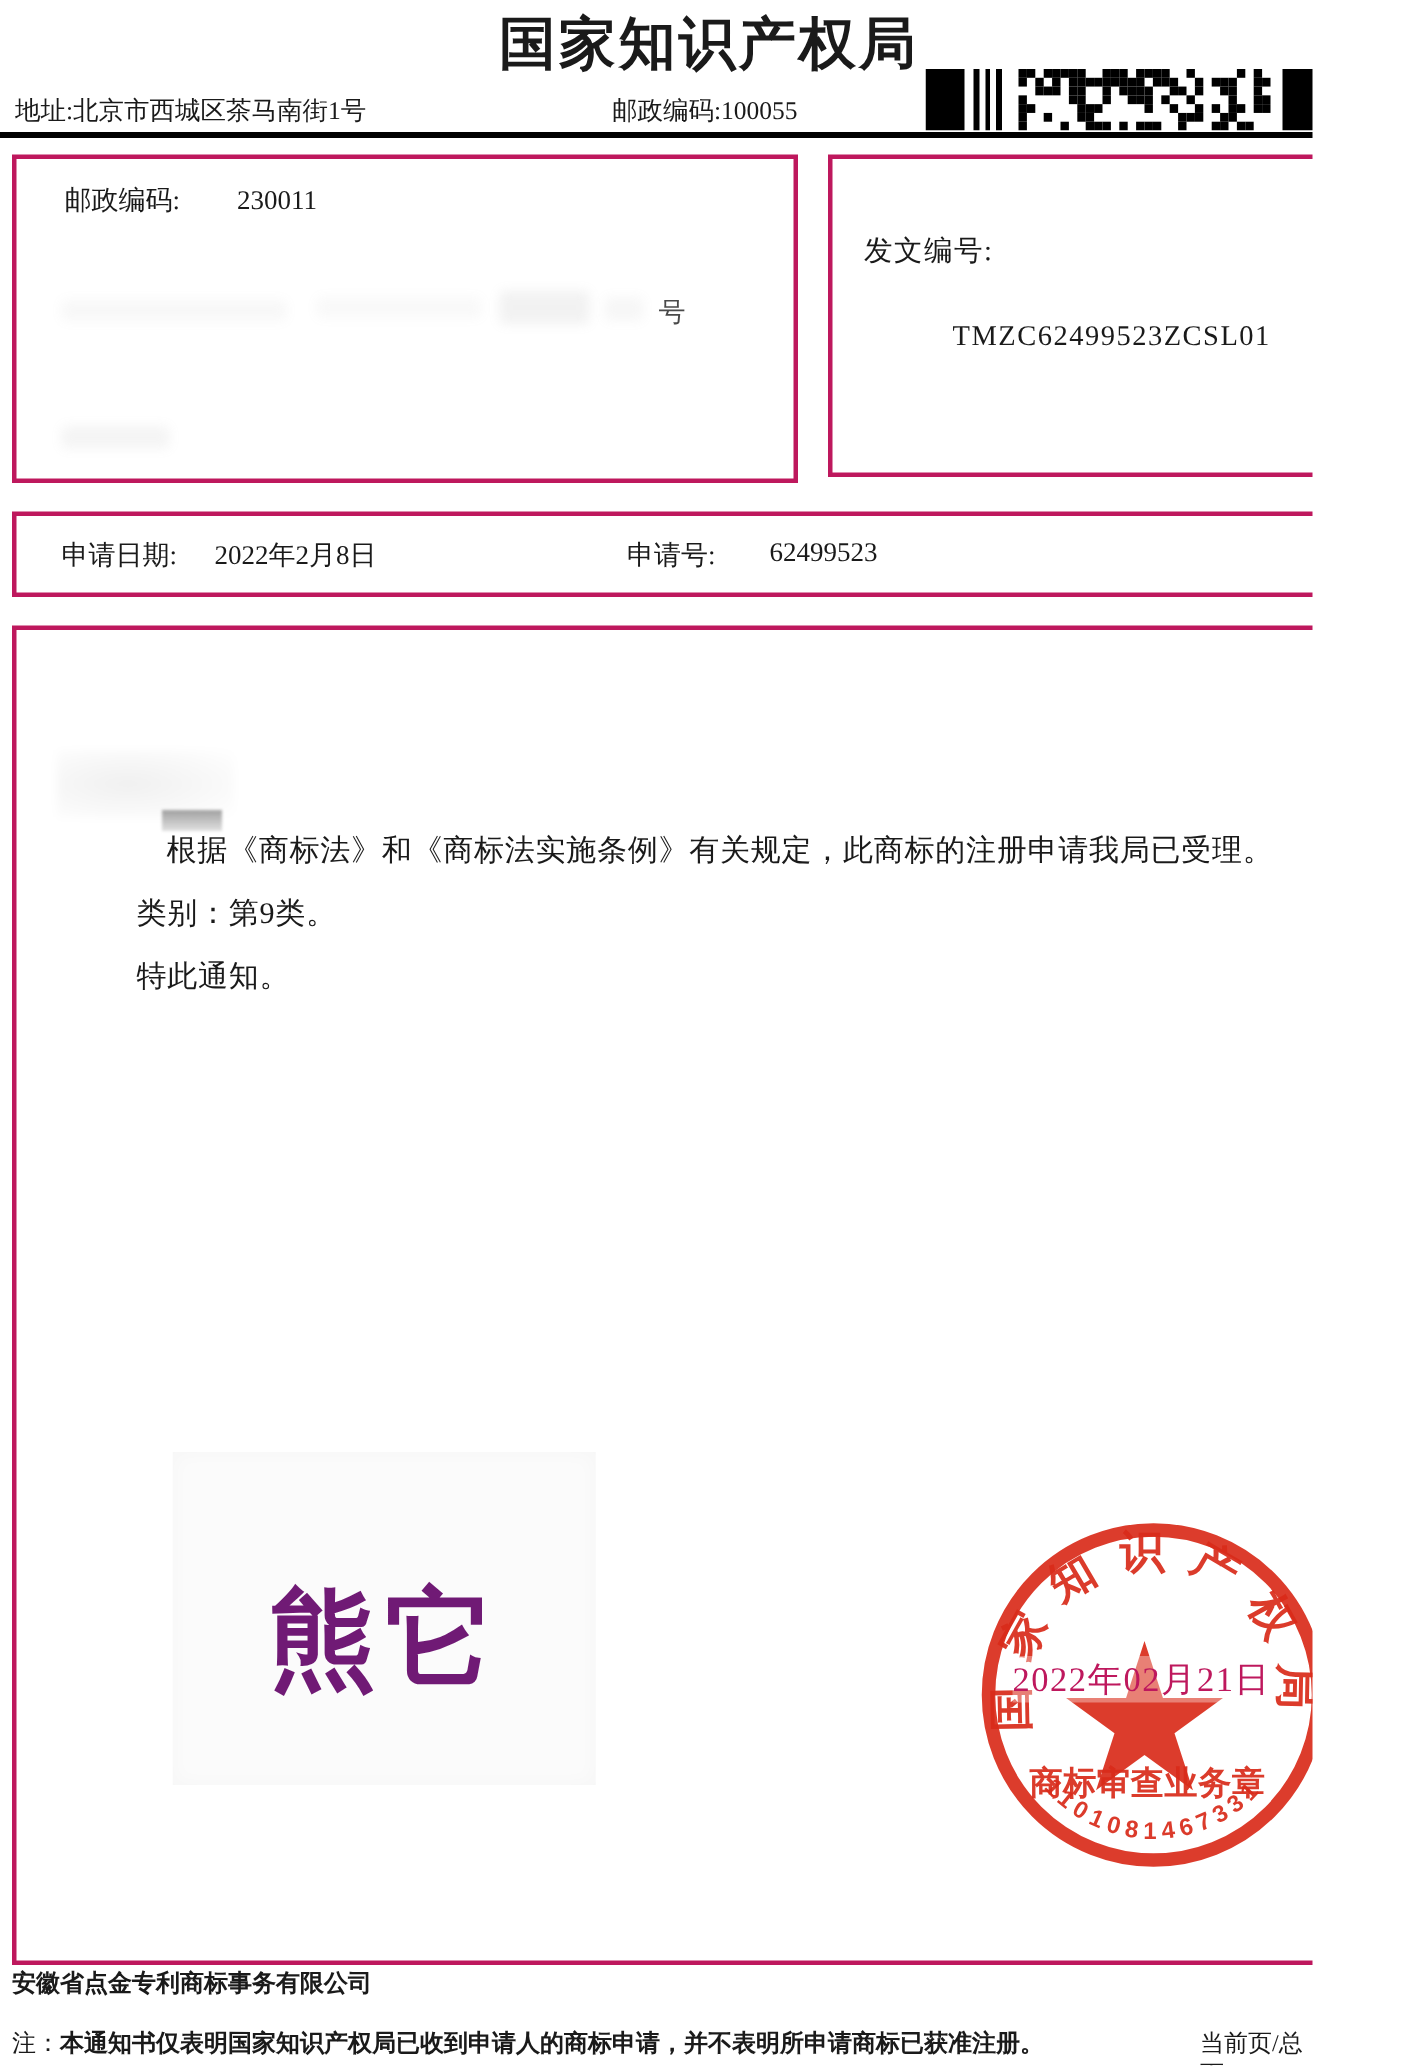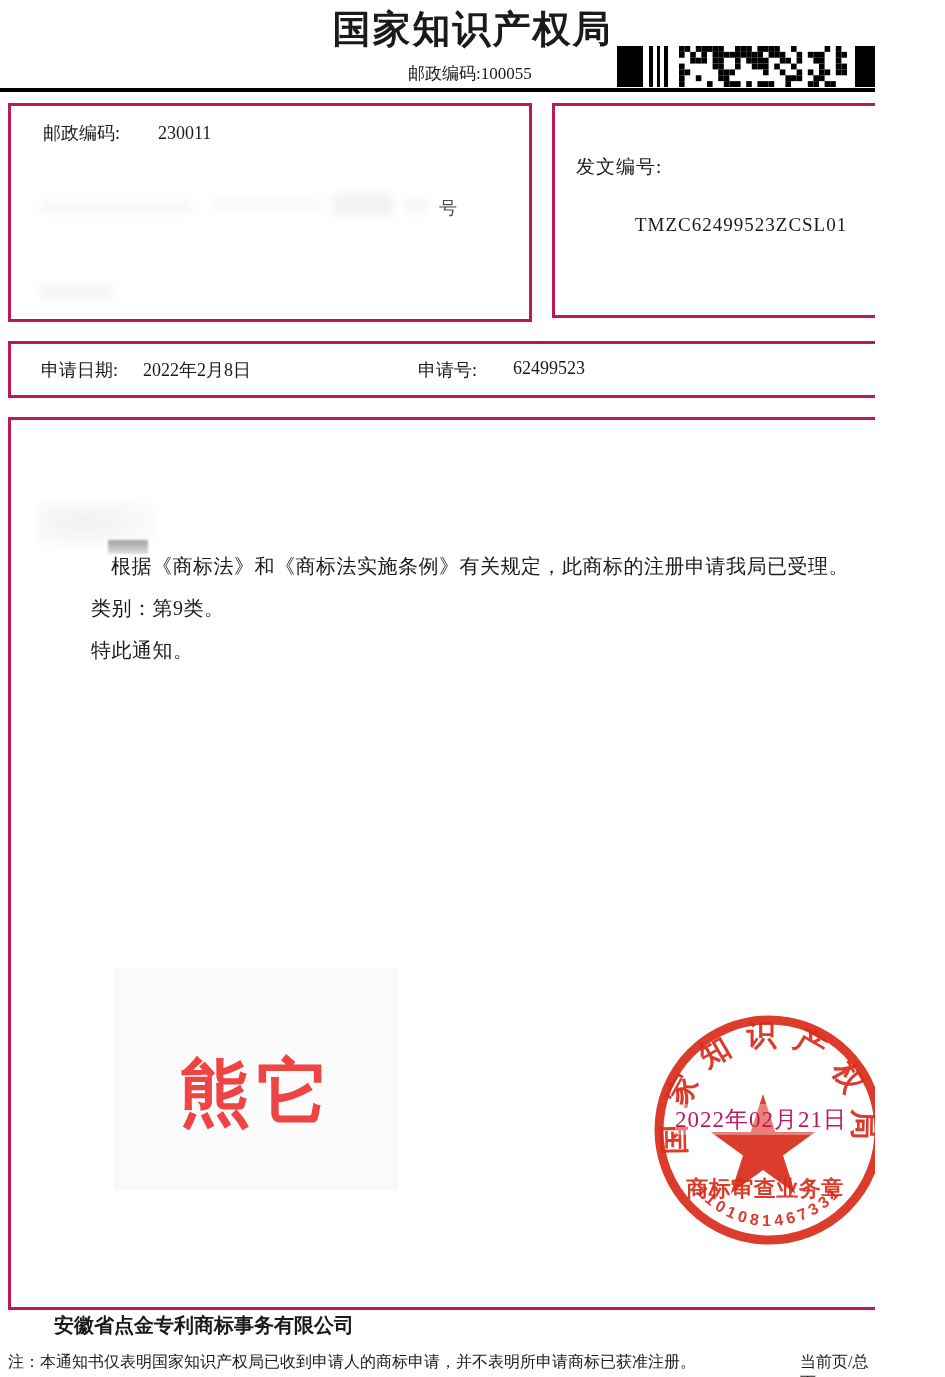--- a/index.html
+++ b/index.html
@@ -35,36 +35,37 @@
   .main-box{top:417px;left:8px;width:923px;height:887px;}
   .notice-title{top:32px;left:0;width:923px;text-align:center;font-size:28px;letter-spacing:1px;}
   .blob-name{top:80px;left:27px;width:118px;height:45px;background:radial-gradient(ellipse at 40% 50%,rgba(0,0,0,.06),rgba(0,0,0,0));filter:blur(3px);}
   .blob-greet{top:120px;left:97px;width:40px;height:14px;background:linear-gradient(#8a8a8a,#d9d9d9);filter:blur(1px);opacity:.8;}
   .body-line{left:80px;font-size:20px;letter-spacing:.5px;white-space:nowrap;}
   .line1{top:133px;margin-left:20px;}
   .line2{top:175px;}
   .line3{top:217px;}
   
   .tm-bg{top:548px;left:104px;width:282px;height:222px;background:#fbfbfb;box-shadow:0 0 12px 2px rgba(0,0,0,0.02) inset;}
-  .tm-text{top:625px;left:168px;font-size:72px;font-weight:700;letter-spacing:6px;font-family:"Liberation Sans","DejaVu Sans",sans-serif;color:#ef4444;}
+  .tm-text{top:625px;left:168px;font-size:72px;font-weight:700;letter-spacing:6px;font-family:"Liberation Sans","DejaVu Sans",sans-serif;color:#701a75;}
   
   .seal-wrap{top:590px;left:638px;width:240px;height:240px;}
   .seal-date{top:684px;left:664px;font-size:23px;letter-spacing:1px;color:#be185d;background:rgba(255,255,255,.35);}
   
-  .agent-name{top:1312px;left:8px;font-size:20px;font-weight:600;margin-left:46px;}
+  .agent-name{top:1312px;left:8px;font-size:16px;font-weight:600;}
   .note-label{top:1352px;left:8px;font-size:16px;}
-  .note-text{top:1352px;left:40px;font-size:16px;}
+  .note-text{top:1352px;left:40px;font-size:16px;font-weight:bold;}
   .page-indicator{top:1352px;left:800px;font-size:16px;}
 </style>
 </head>
 <body>
 
 <div class="page">
 
   <div class="abs agency-title">国家知识产权局</div>
+  <div class="abs addr-line">地址:北京市西城区茶马南街1号</div>
   <div class="abs post-line">邮政编码:100055</div>
   <div class="abs barcode-wrap">
     <svg id="barcode-svg" width="320" height="41" xmlns="http://www.w3.org/2000/svg">
         <rect x="0" y="0" width="26" height="41" fill="#000"></rect>
         <rect x="32" y="0" width="4" height="41" fill="#000"></rect>
         <rect x="40" y="0" width="3" height="41" fill="#000"></rect>
         <rect x="47" y="0" width="4" height="41" fill="#000"></rect>
         <rect x="62" y="0" width="5.6" height="5.857142857142857" fill="#000"></rect>
         <rect x="62" y="5.857142857142857" width="5.6" height="5.857142857142857" fill="#000"></rect>
         <rect x="62" y="17.57142857142857" width="5.6" height="5.857142857142857" fill="#000"></rect>

